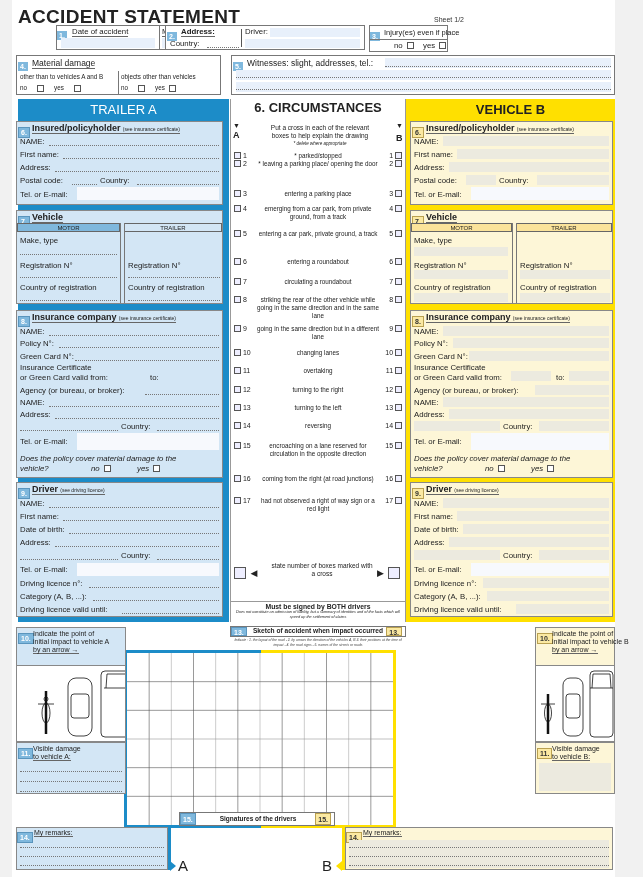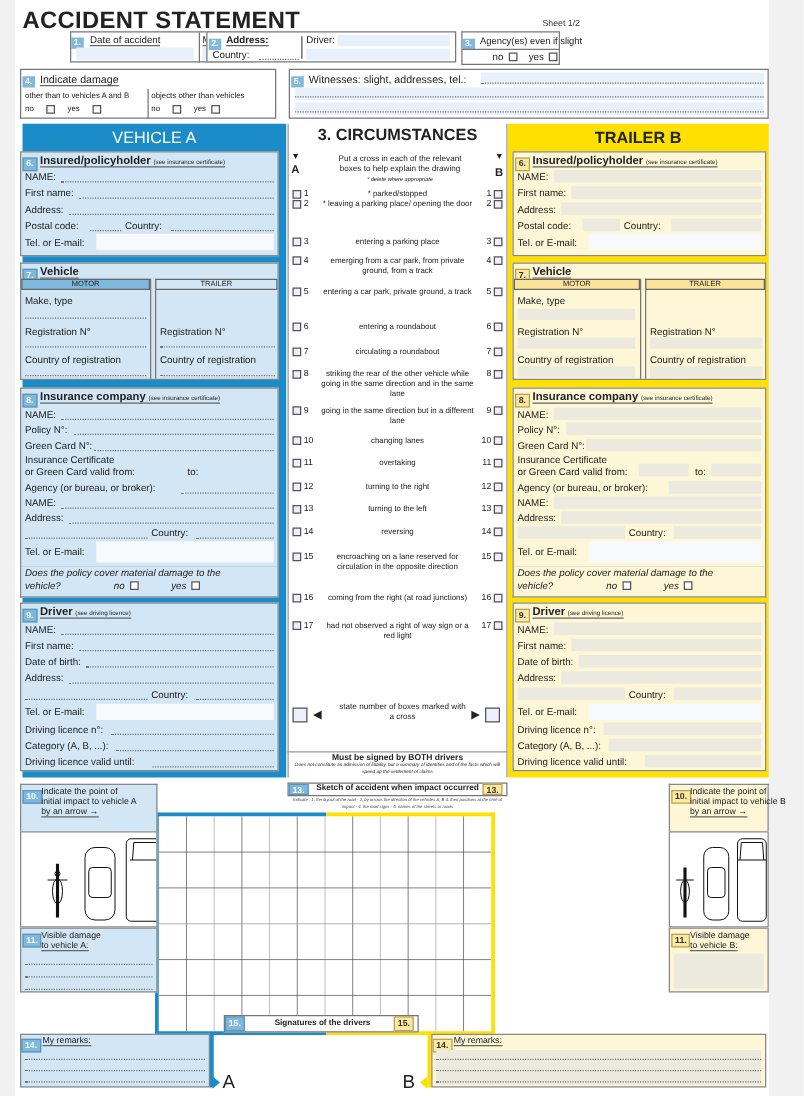--- a/index.html
+++ b/index.html
@@ -65,49 +65,49 @@
   <span class="lbl" style="left:4px;top:13px">Country:</span>
   <div class="dots" style="left:41px;top:21px;width:32px"></div>
   <div class="abs" style="left:75px;top:3px;width:1px;height:18px;background:#555"></div>
   <span class="lbl" style="left:79px;top:1px">Driver:</span>
   <div class="fill" style="left:104px;top:2px;width:90px;height:9px"></div>
   <div class="fill" style="left:79px;top:13px;width:115px;height:9px"></div>
 </div>
 
 <div class="box" style="left:369px;top:25px;width:79px;height:27px;">
   <span class="abs" style="left:0;top:1px"><span class="num n">3.</span></span>
-  <span class="lbl" style="left:14px;top:2px;font-size:7.5px">Agency(es) even if slight</span>
+  <span class="lbl" style="left:14px;top:2px;font-size:7.5px">Injury(es) even if place</span>
   <div class="abs" style="left:0;top:13px;width:77px;height:1px;background:#777"></div>
   <span class="lbl" style="left:24px;top:15px"><span>no</span><span class="cb"></span></span>
   <span class="lbl" style="left:53px;top:15px"><span>yes</span><span class="cb"></span></span>
 </div>
 
 <div class="box" style="left:16px;top:55px;width:205px;height:40px;">
   <span class="abs" style="left:1px;top:1px"><span class="num n">4.</span></span>
-  <span class="lbl" style="left:15px;top:2px;font-size:8.5px;border-bottom:1px solid #666">Indicate damage</span>
+  <span class="lbl" style="left:15px;top:2px;font-size:8.5px;border-bottom:1px solid #666">Material damage</span>
   <span class="lbl" style="left:3px;top:17px;font-size:6.3px">other than to vehicles A and B</span>
   <div class="abs" style="left:101px;top:15px;width:1px;height:24px;background:#777"></div>
   <span class="lbl" style="left:104px;top:17px;font-size:6.3px">objects other than vehicles</span>
   <span class="lbl" style="left:3px;top:28px;font-size:6.3px"><span>no</span><span class="cb" style="margin:0 10px"></span><span>yes</span><span class="cb" style="margin:0 10px"></span></span>
   <span class="lbl" style="left:104px;top:28px;font-size:6.3px"><span>no</span><span class="cb" style="margin:0 10px"></span><span>yes</span><span class="cb" style="margin:0 4px"></span></span>
 </div>
 
 <div class="box" style="left:231px;top:55px;width:384px;height:40px;">
   <span class="abs" style="left:1px;top:1px"><span class="num n">5.</span></span>
   <span class="lbl" style="left:15px;top:2px;font-size:8.5px">Witnesses: slight, addresses, tel.:</span>
   <div class="fill" style="left:153px;top:2px;width:226px;height:10px"></div>
   <div class="dots" style="left:153px;top:10px;width:226px"></div>
   <div class="fill" style="left:4px;top:14px;width:375px;height:10px"></div>
   <div class="dots" style="left:4px;top:21px;width:375px"></div>
   <div class="fill" style="left:4px;top:26px;width:375px;height:10px"></div>
   <div class="dots" style="left:4px;top:33px;width:375px"></div>
 </div>
 
 <div class="abs colA"></div>
-<div class="abs vhA">VEHICLE A</div>
+<div class="abs vhA">TRAILER A</div>
 
 <div class="secA" style="left:16px;top:121px;width:207px;height:84px">
   <span class="abs" style="left:1px;top:1px"><span class="num a">6.</span></span>
   <span class="hdn" style="left:15px;top:1px"><b>Insured/policyholder</b> <small>(see insurance certificate)</small></span>
   <span class="lbl" style="left:3px;top:15px">NAME:</span>
     <div class="dots" style="left:32px;top:23px;width:170px"></div>
   <span class="lbl" style="left:3px;top:28px">First name:</span>
     <div class="dots" style="left:46px;top:36px;width:156px"></div>
   <span class="lbl" style="left:3px;top:41px">Address:</span>
     <div class="dots" style="left:38px;top:49px;width:164px"></div>
@@ -187,21 +187,21 @@
     <div class="white" style="left:60px;top:80px;width:142px;height:13px"></div>
   <span class="lbl" style="left:3px;top:96px">Driving licence n°:</span>
     <div class="dots" style="left:72px;top:104px;width:130px"></div>
   <span class="lbl" style="left:3px;top:109px">Category (A, B, ...):</span>
     <div class="dots" style="left:76px;top:117px;width:126px"></div>
   <span class="lbl" style="left:3px;top:122px">Driving licence valid until:</span>
     <div class="dots" style="left:105px;top:130px;width:97px"></div>
 </div>
 
 <div class="abs colB"></div>
-<div class="abs vhB">TRAILER B</div>
+<div class="abs vhB">VEHICLE B</div>
 
 <div class="secB" style="left:410px;top:121px;width:203px;height:84px">
   <span class="abs" style="left:1px;top:1px"><span class="num b">6.</span></span>
   <span class="hdn" style="left:15px;top:1px"><b>Insured/policyholder</b> <small>(see insurance certificate)</small></span>
   <span class="lbl" style="left:3px;top:15px">NAME:</span>
     <div class="fillb" style="left:32px;top:14px;width:166px;height:10px"></div>
   <span class="lbl" style="left:3px;top:28px">First name:</span>
     <div class="fillb" style="left:46px;top:27px;width:152px;height:10px"></div>
   <span class="lbl" style="left:3px;top:41px">Address:</span>
     <div class="fillb" style="left:38px;top:40px;width:160px;height:10px"></div>
@@ -283,21 +283,21 @@
     <div class="white" style="left:60px;top:80px;width:138px;height:13px"></div>
   <span class="lbl" style="left:3px;top:96px">Driving licence n°:</span>
     <div class="fillb" style="left:72px;top:95px;width:126px;height:10px"></div>
   <span class="lbl" style="left:3px;top:109px">Category (A, B, ...):</span>
     <div class="fillb" style="left:76px;top:108px;width:122px;height:10px"></div>
   <span class="lbl" style="left:3px;top:122px">Driving licence valid until:</span>
     <div class="fillb" style="left:105px;top:121px;width:93px;height:10px"></div>
 </div>
 
 <div class="abs circ"></div>
-<div class="circtitle">3. CIRCUMSTANCES</div>
+<div class="circtitle">6. CIRCUMSTANCES</div>
 <div class="abs" style="left:233px;top:122px;font-size:7px">▼</div>
 <div class="abs" style="left:233px;top:130px;font-size:9px;font-weight:bold">A</div>
 <div class="abs" style="left:396px;top:122px;font-size:7px">▼</div>
 <div class="abs" style="left:396px;top:133px;font-size:9px;font-weight:bold">B</div>
 <div class="abs" style="left:245px;top:124px;width:150px;text-align:center;font-size:6.5px;line-height:8px">
   <div>Put a cross in each of the relevant</div>
   <div>boxes to help explain the drawing</div>
   <div style="font-size:4.5px;font-style:italic">* delete where appropriate</div>
 </div>
 

